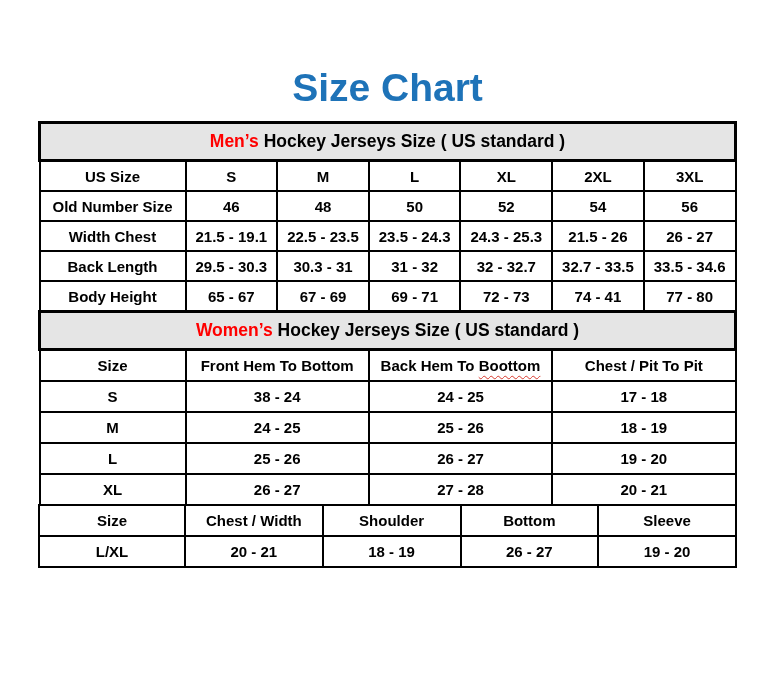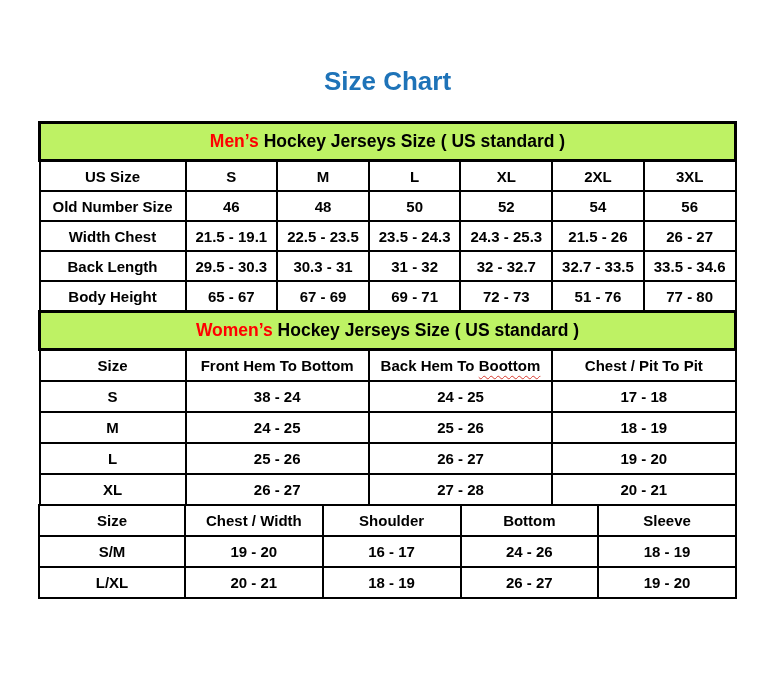--- a/index.html
+++ b/index.html
@@ -14,21 +14,21 @@
     font-family: "Liberation Sans", sans-serif;
     overflow: hidden;
   }
   .page-title {
     position: absolute;
     left: 38px;
     top: 66px;
     width: 699px;
     margin: 0;
     text-align: center;
-    font-size: 26px;
+    font-size: 39px;
     font-weight: bold;
     color: #1E73B8;
   }
   .tables-wrap {
     position: absolute;
     left: 38px;
     top: 121px;
     width: 699px;
   }
   table.size-table {
@@ -45,21 +45,21 @@
     border: 2px solid #000000;
     text-align: center;
     vertical-align: middle;
     font-size: 15px;
     padding: 1px 2px;
     height: 26px;
     white-space: nowrap;
     overflow: hidden;
   }
   table.size-table td.banner-cell {
-    background: #bef264;
+    background: #e5e5e5;
     font-size: 17.5px;
     height: 33px;
     border: 3px solid #000000;
   }
   .banner-highlight { color: #FF0000; }
   col.label-col { width: 146px; }
   table.women td, table.youth td { height: 27px; }
   .wavy-word {
     text-decoration-line: underline;
     text-decoration-style: wavy;
@@ -125,21 +125,21 @@
         <td>32 - 32.7</td>
         <td>32.7 - 33.5</td>
         <td>33.5 - 34.6</td>
       </tr>
       <tr>
         <td>Body Height</td>
         <td>65 - 67</td>
         <td>67 - 69</td>
         <td>69 - 71</td>
         <td>72 - 73</td>
-        <td>51 - 76</td>
+        <td>74 - 41</td>
         <td>77 - 80</td>
       </tr>
     </tbody>
   </table>
 
   <table class="size-table women">
     <colgroup>
       <col class="label-col">
       <col>
         <col>
@@ -192,27 +192,20 @@
     </colgroup>
     <tbody>
       <tr>
         <td>Size</td>
         <td>Chest / Width</td>
         <td>Shoulder</td>
         <td>Bottom</td>
         <td>Sleeve</td>
       </tr>
       <tr>
-        <td>S/M</td>
-        <td>19 - 20</td>
-        <td>16 - 17</td>
-        <td>24 - 26</td>
-        <td>18 - 19</td>
-      </tr>
-      <tr>
         <td>L/XL</td>
         <td>20 - 21</td>
         <td>18 - 19</td>
         <td>26 - 27</td>
         <td>19 - 20</td>
       </tr>
     </tbody>
   </table>
 
 </div>

